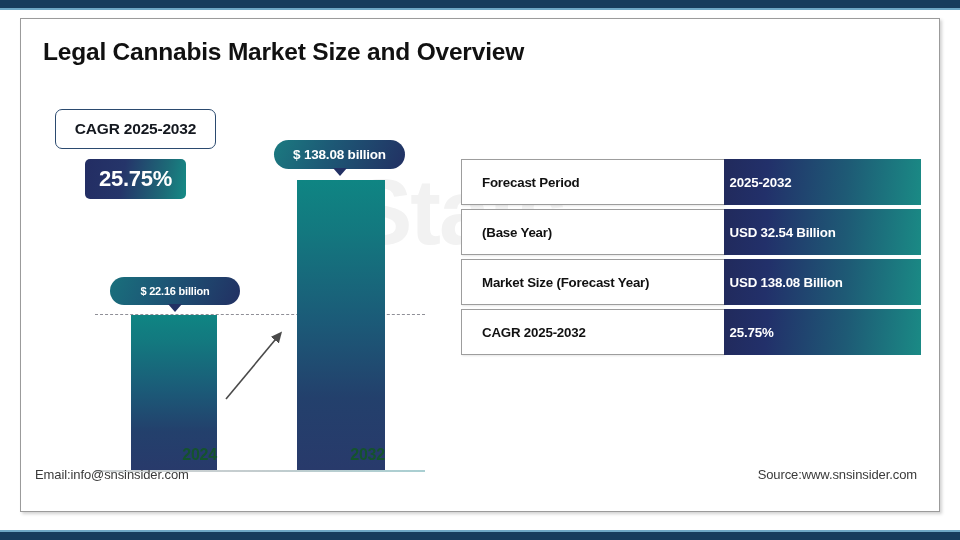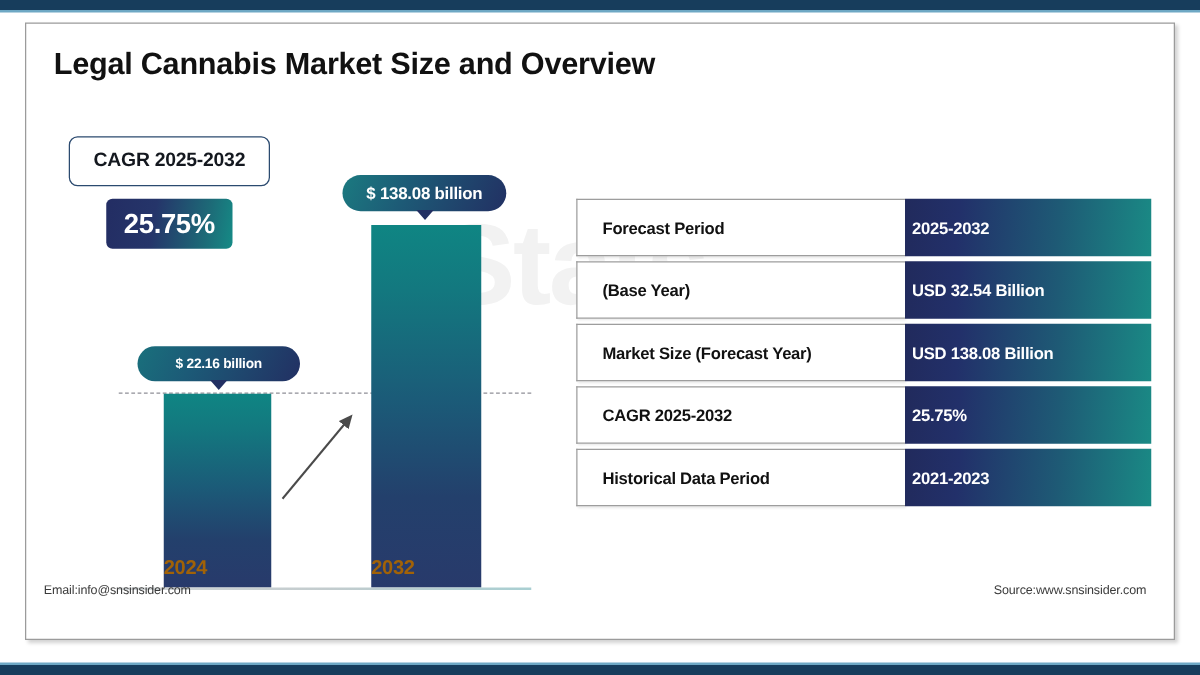--- a/index.html
+++ b/index.html
@@ -134,22 +134,22 @@
 
   .bar {
     position: absolute;
     background: linear-gradient(180deg, #0f8583 0%, #13787f 18%, #1b5b78 48%, #23406c 75%, #283a6b 100%);
   }
   .bar.b2024 { left: 110px; top: 296px; width: 86px; height: 155px; }
   .bar.b2032 { left: 276px; top: 161px; width: 88px; height: 290px; }
 
   .bar-year {
     position: absolute;
-    text-align: left;
-    color: #a16207;
+    text-align: right;
+    color: #14532d;
     font-size: 16px;
     font-weight: 700;
     letter-spacing: -0.2px;
   }
   .bar-year.y2024 { left: 110px; top: 427px; width: 86px; }
   .bar-year.y2032 { left: 276px; top: 427px; width: 88px; }
 
   #growth-arrow { position: absolute; left: 195px; top: 300px; width: 85px; height: 90px; }
 
   
@@ -181,21 +181,21 @@
     display: flex; align-items: center;
     padding-left: 6px;
     font-size: 13.3px; font-weight: 700; color: #ffffff;
     letter-spacing: -0.2px;
   }
 
   
   .footnote {
     position: absolute;
     top: 448px;
-    font-size: 10px;
+    font-size: 13px;
     color: #3a3a3a;
     font-weight: 400;
     letter-spacing: -0.1px;
     z-index: 5;
     text-align: center;
   }
   .footnote.left { left: 14px; }
   .footnote.right { right: 22px; }
 </style>
 </head>
@@ -257,24 +257,20 @@
       <div class="trow">
         <div class="tlabel">Market Size (Forecast Year)</div>
         <div class="tvalue">USD 138.08 Billion</div>
       </div>
 
       <div class="trow">
         <div class="tlabel">CAGR 2025-2032</div>
         <div class="tvalue">25.75%</div>
       </div>
 
-      <div class="trow">
-        <div class="tlabel">Historical Data Period</div>
-        <div class="tvalue">2021-2023</div>
-      </div>
 
     </div>
 
     <div class="footnote left">Email:info@snsinsider.com</div>
     <div class="footnote right">Source:www.snsinsider.com</div>
 
   </div>
 </div>
 
 </body></html>

